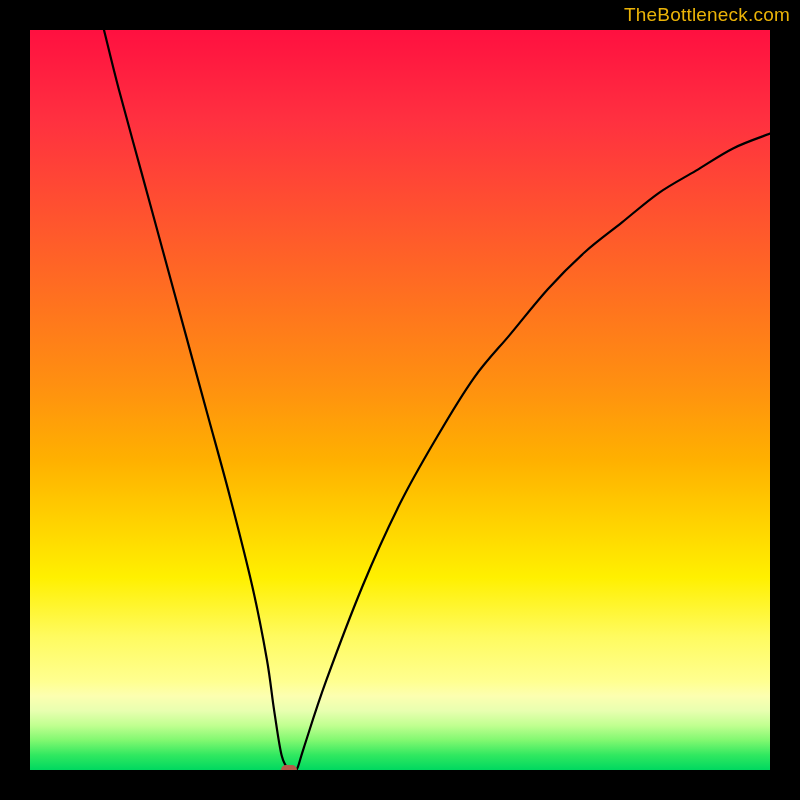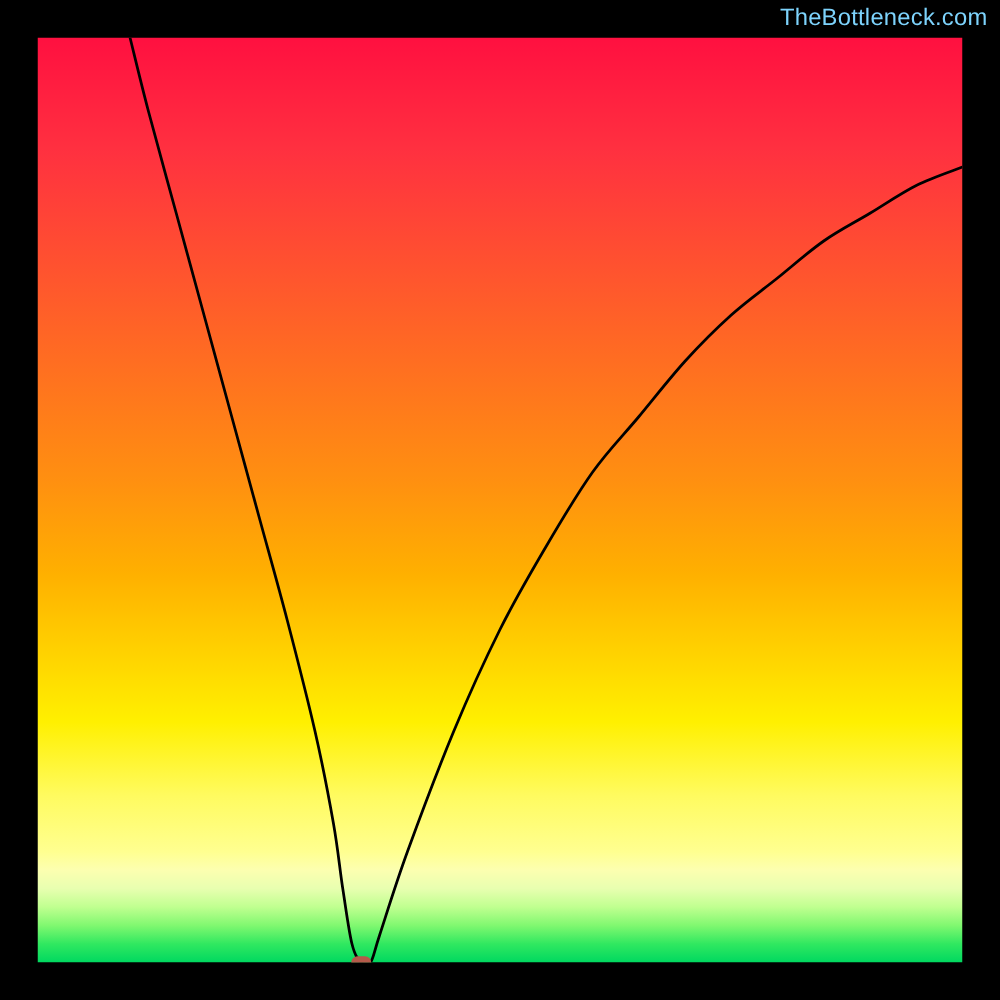--- a/index.html
+++ b/index.html
@@ -62,21 +62,21 @@
     width: 16px;
     height: 10px;
     border-radius: 6px;
     background: #b55a4a;
     transform: translate(-50%, -50%);
   }
   .watermark {
     position: absolute;
     top: 4px;
     right: 10px;
-    color: #7dd3fc;
+    color: #eab308;
     font-size: 19px;
     letter-spacing: 0.2px;
     font-weight: 500;
   }
 </style>
 </head>
 <body>
 
 <div class="frame">
 

